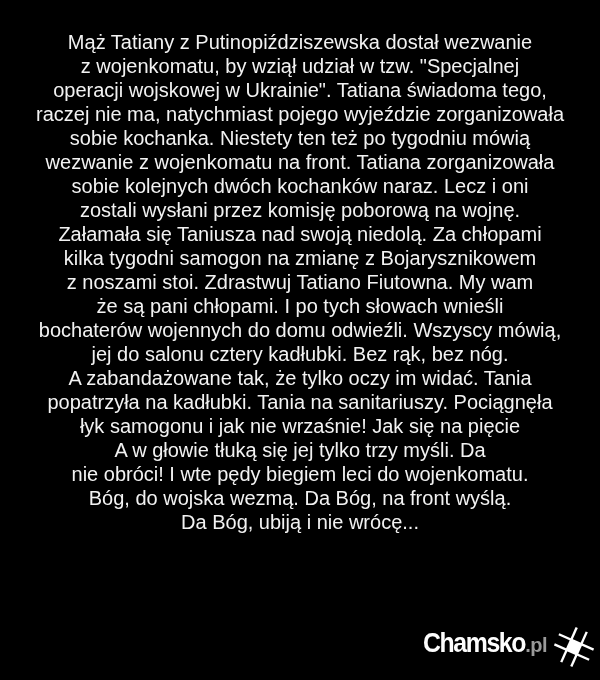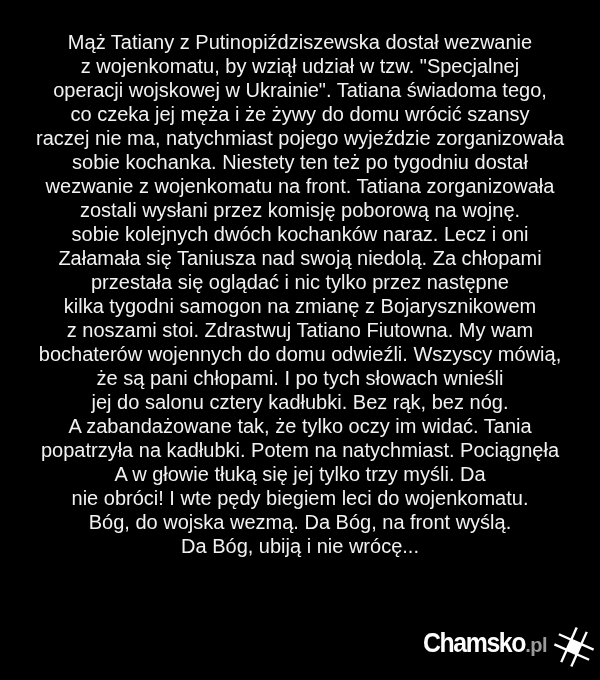--- a/index.html
+++ b/index.html
@@ -70,35 +70,34 @@
 </head>
 <body>
 
 <div class="canvas">
 
   <div class="story">
 
   <div class="story-line">Mąż Tatiany z Putinopiździszewska dostał wezwanie</div>
       <div class="story-line">z wojenkomatu, by wziął udział w tzw. "Specjalnej</div>
       <div class="story-line">operacji wojskowej w Ukrainie". Tatiana świadoma tego,</div>
-      <div class="story-line">co czeka jej męża i że żywy do domu wrócić szansy</div>
       <div class="story-line">raczej nie ma, natychmiast pojego wyjeździe zorganizowała</div>
-      <div class="story-line">sobie kochanka. Niestety ten też po tygodniu dostał</div>
+      <div class="story-line">sobie kochanka. Niestety ten też po tygodniu mówią</div>
       <div class="story-line">wezwanie z wojenkomatu na front. Tatiana zorganizowała</div>
+      <div class="story-line">sobie kolejnych dwóch kochanków naraz. Lecz i oni</div>
       <div class="story-line">zostali wysłani przez komisję poborową na wojnę.</div>
-      <div class="story-line">sobie kolejnych dwóch kochanków naraz. Lecz i oni</div>
       <div class="story-line">Załamała się Taniusza nad swoją niedolą. Za chłopami</div>
-      <div class="story-line">przestała się oglądać i nic tylko przez następne</div>
       <div class="story-line">kilka tygodni samogon na zmianę z Bojarysznikowem</div>
       <div class="story-line">z noszami stoi. Zdrastwuj Tatiano Fiutowna. My wam</div>
+      <div class="story-line">że są pani chłopami. I po tych słowach wnieśli</div>
       <div class="story-line">bochaterów wojennych do domu odwieźli. Wszyscy mówią,</div>
-      <div class="story-line">że są pani chłopami. I po tych słowach wnieśli</div>
       <div class="story-line">jej do salonu cztery kadłubki. Bez rąk, bez nóg.</div>
       <div class="story-line">A zabandażowane tak, że tylko oczy im widać. Tania</div>
-      <div class="story-line">popatrzyła na kadłubki. Potem na natychmiast. Pociągnęła</div>
+      <div class="story-line">popatrzyła na kadłubki. Tania na sanitariuszy. Pociągnęła</div>
+      <div class="story-line">łyk samogonu i jak nie wrzaśnie! Jak się na pięcie</div>
       <div class="story-line">A w głowie tłuką się jej tylko trzy myśli. Da</div>
       <div class="story-line">nie obróci! I wte pędy biegiem leci do wojenkomatu.</div>
       <div class="story-line">Bóg, do wojska wezmą. Da Bóg, na front wyślą.</div>
       <div class="story-line">Da Bóg, ubiją i nie wrócę...</div>
     </div>
 
   <div class="branding">
     <span class="brand-text">
       <span class="brand-name">Chamsko</span>
         <span class="brand-tld">.pl</span>

